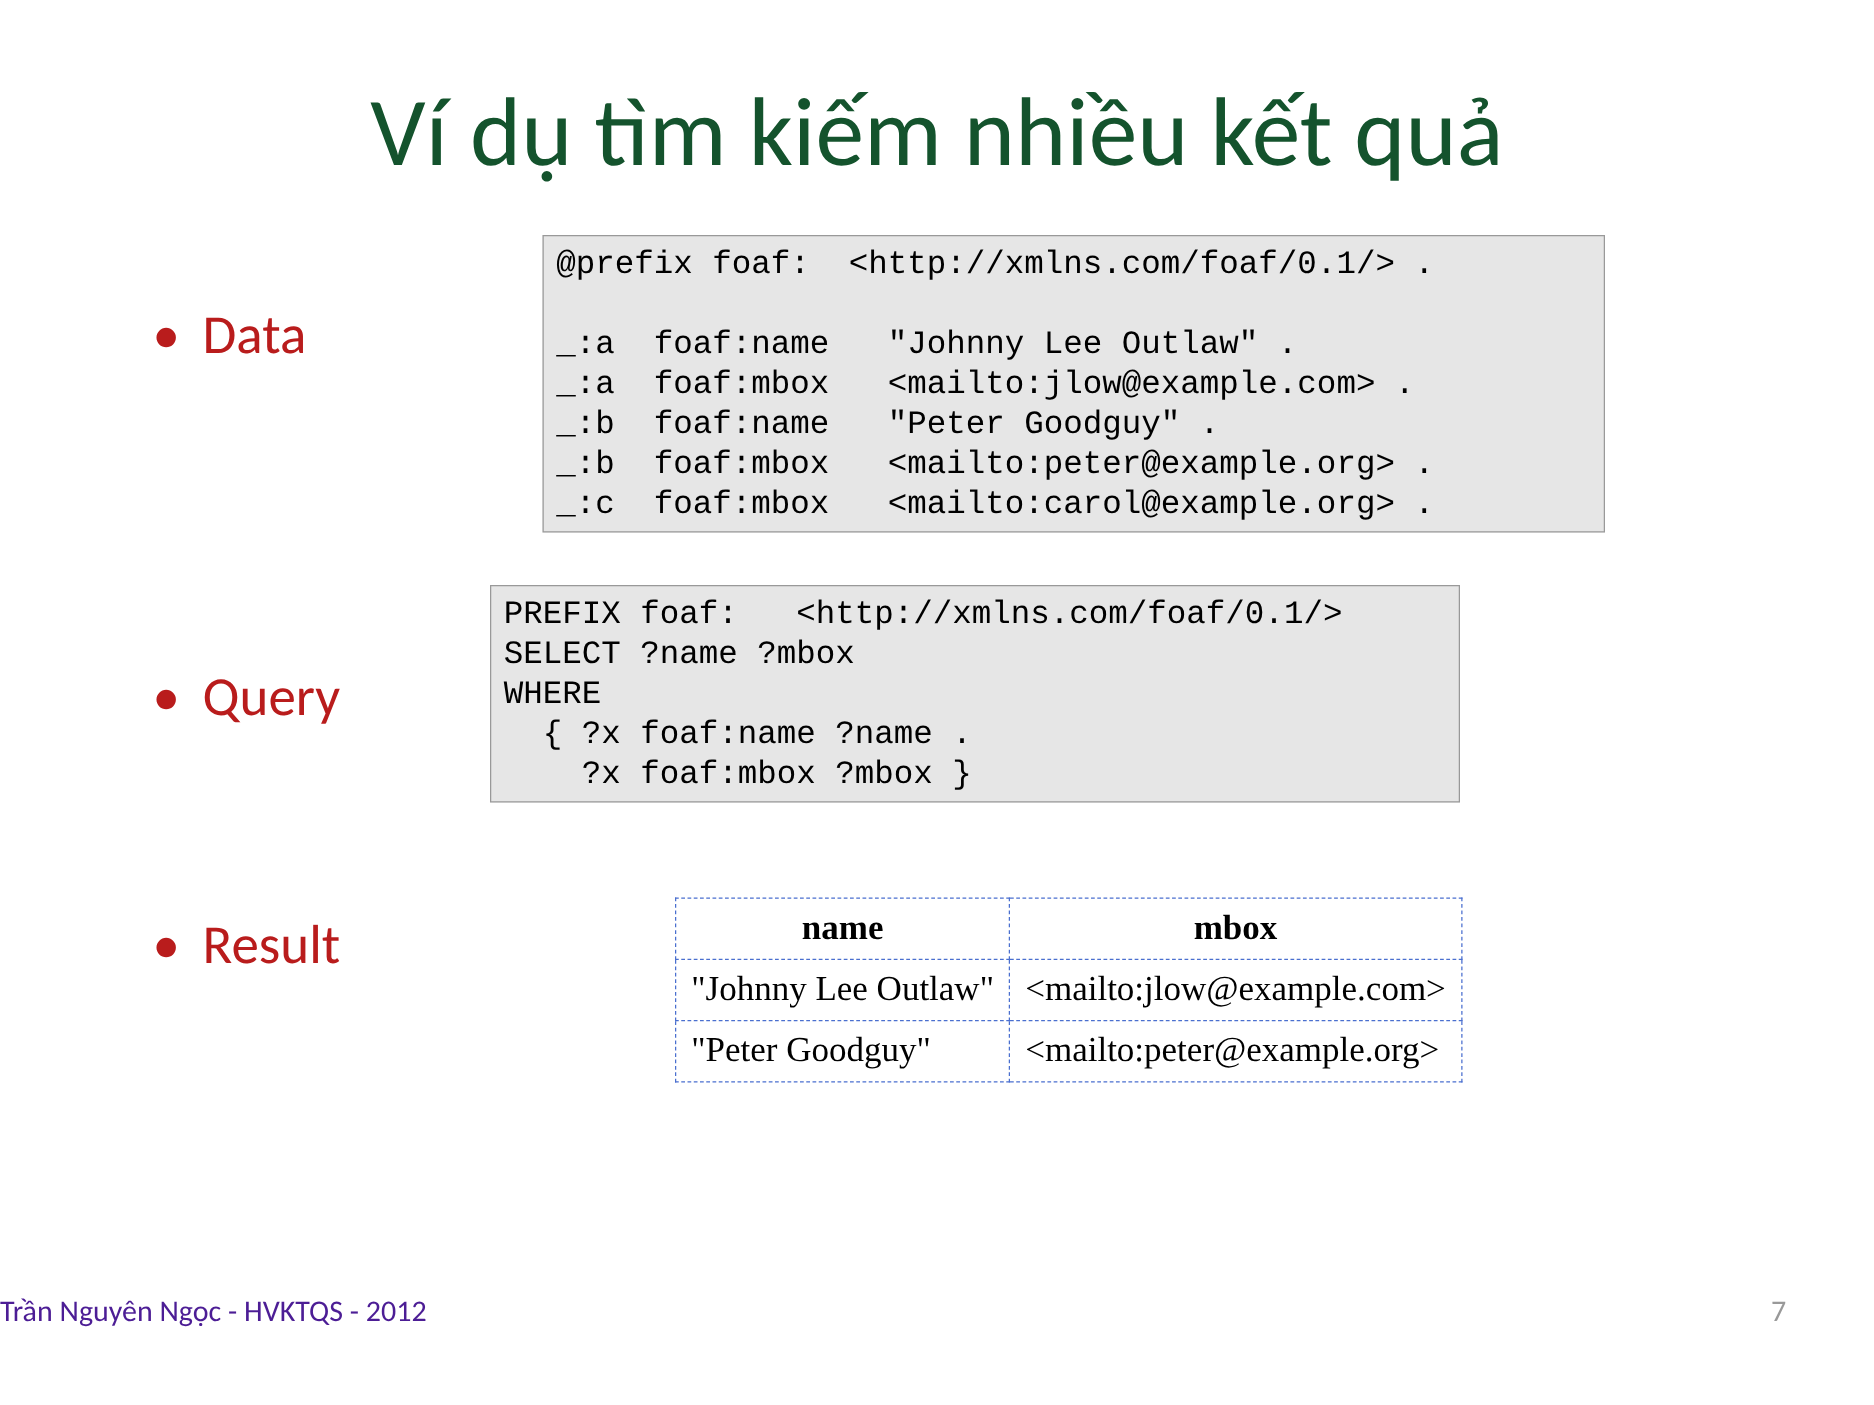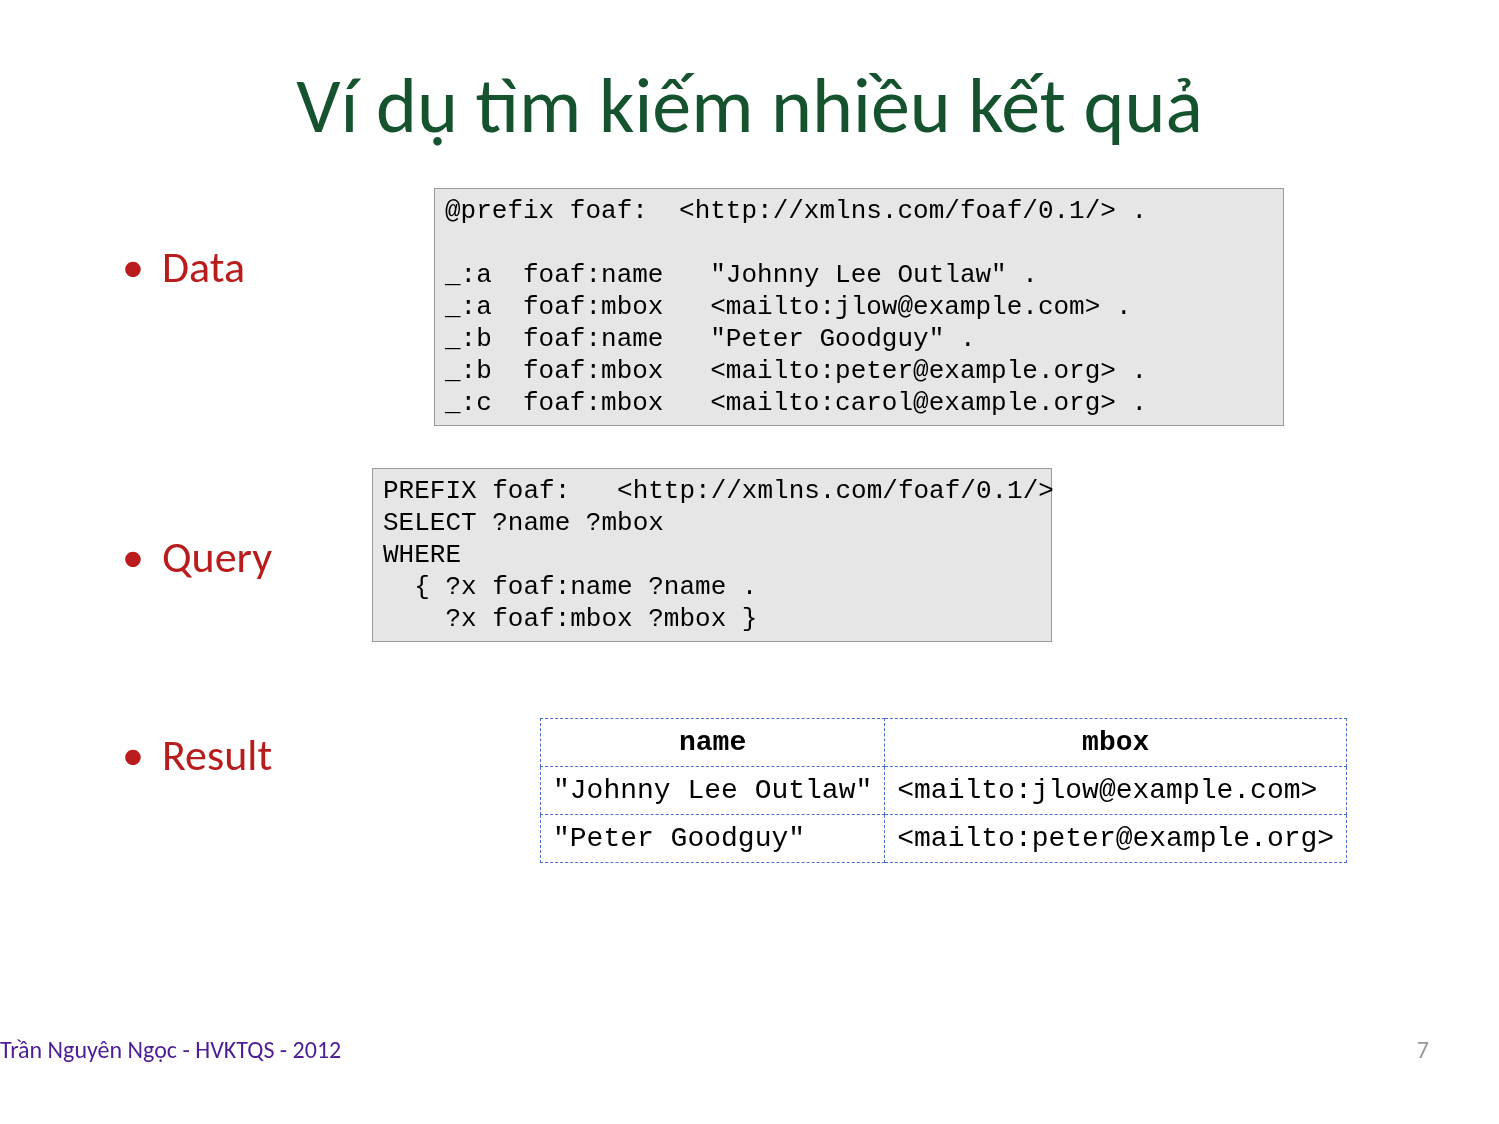--- a/index.html
+++ b/index.html
@@ -50,28 +50,28 @@
     border: 1px solid #999999;
     font-family: "Courier New", monospace;
     font-size: 26px;
     line-height: 32px;
     color: #000;
     white-space: pre;
     padding: 6px 10px;
     box-sizing: border-box;
   }
   .databox  { top: 188px; left: 434px; width: 850px; }
-  .querybox { top: 468px; left: 372px; width: 680px; }
+  .querybox { top: 468px; left: 392px; width: 776px; }
 
   .result-table {
     position: absolute;
     top: 718px;
     left: 540px;
     border-collapse: collapse;
-    font-family: Liberation Mono, monospace;
+    font-family: Liberation Serif, serif;
     font-size: 28px;
   }
   .result-table th, .result-table td {
     border: 1px dashed #4a6fcf;
     padding: 8px 12px;
     text-align: left;
   }
   .result-table th {
     font-weight: bold;
     text-align: center;

